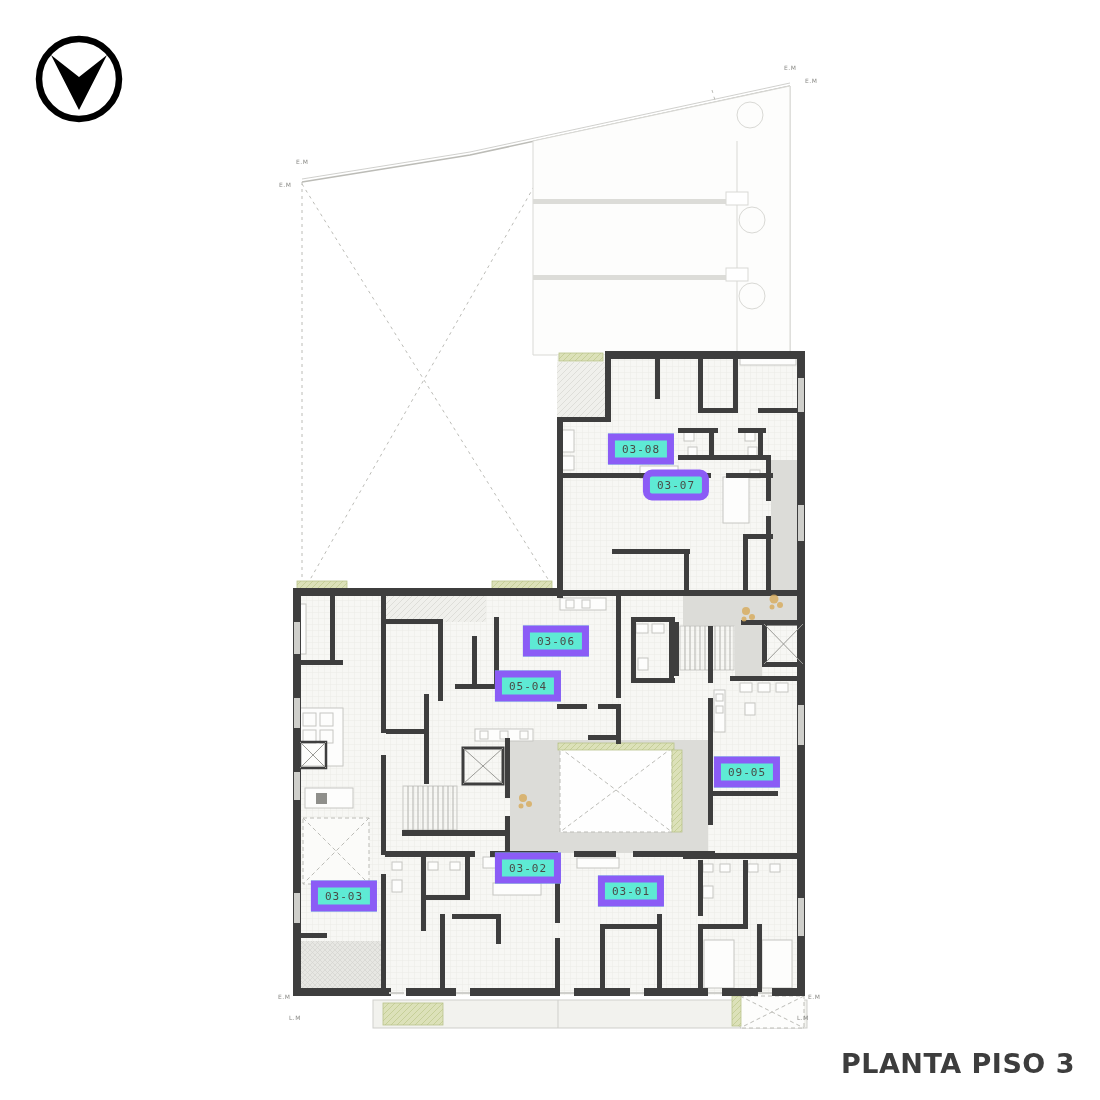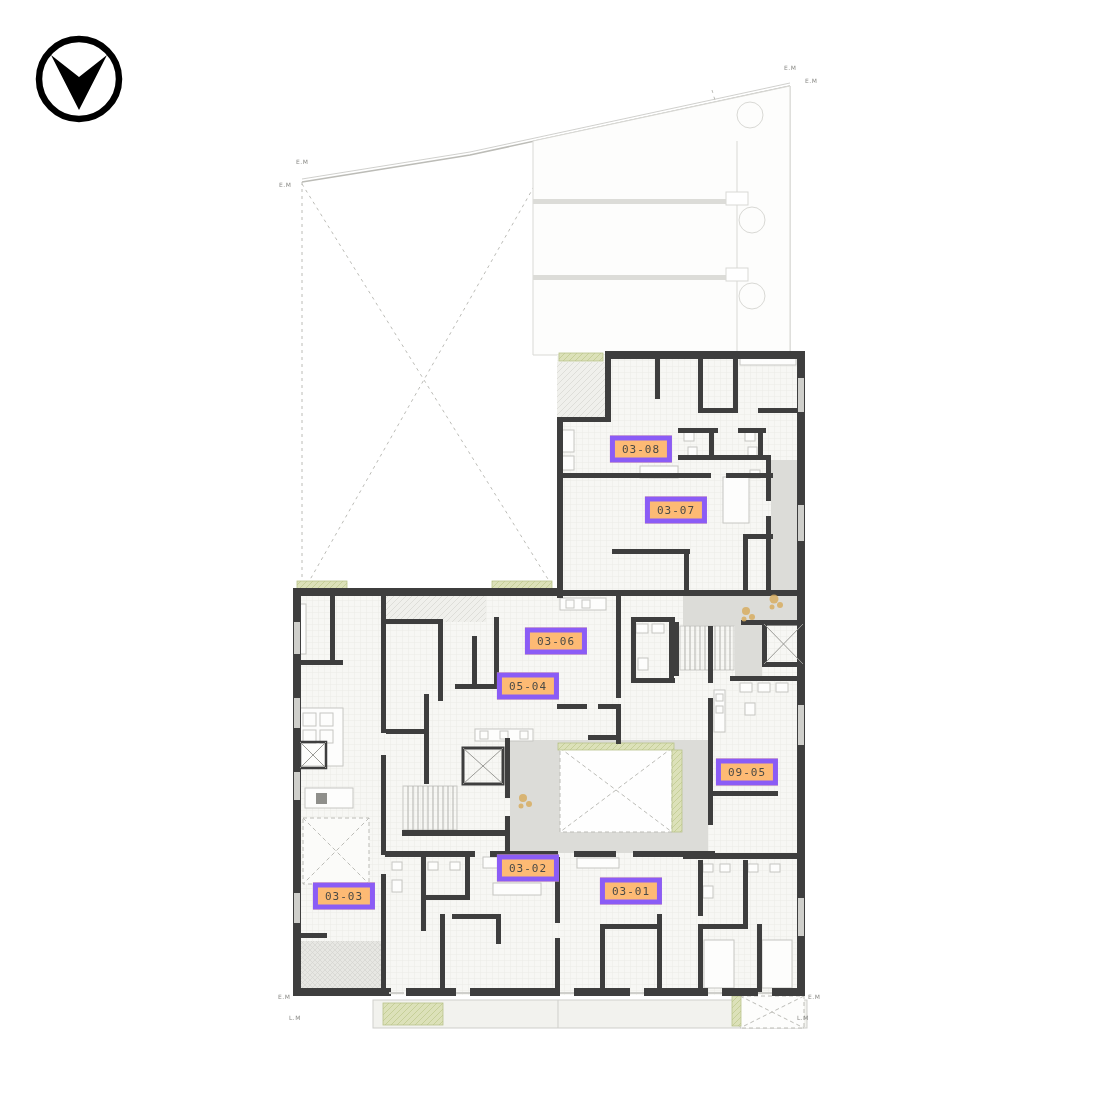--- a/index.html
+++ b/index.html
@@ -2,21 +2,21 @@
 <html><head>
 <meta charset="utf-8">
 <style>
   html,body{margin:0;padding:0;}
   body{width:1100px;height:1100px;background:#ffffff;font-family:"Liberation Sans",sans-serif;overflow:hidden;}
   .canvas{position:relative;width:1100px;height:1100px;background:#ffffff;}
   .logo{position:absolute;left:26px;top:26px;width:106px;height:106px;}
   .plan-svg{position:absolute;left:0;top:0;width:1100px;height:1100px;}
   .unit-label{
     position:absolute;transform:translate(-50%,-50%);
-    border:5px solid #8b5cf6;background:#fdba74;
+    border:7px solid #8b5cf6;background:#5eead4;
     padding:2px 7px;font-family:"DejaVu Sans Mono",monospace;
     font-size:11px;letter-spacing:1px;color:#4a4a46;white-space:nowrap;
   }
   .bmarker{
     position:absolute;font-family:"DejaVu Sans",sans-serif;
     font-size:6px;color:#8a8a86;letter-spacing:0.5px;
   }
   .sheet-title{
     position:absolute;right:25px;top:1048px;
     font-family:"DejaVu Sans",sans-serif;font-weight:bold;
@@ -324,26 +324,27 @@
         <circle cx="772" cy="607" r="2.5"></circle>
     </g>
   </svg>
 
   <div class="unit-label" style="left:631px;top:891px;">03-01</div>
   <div class="unit-label" style="left:528px;top:868px;">03-02</div>
   <div class="unit-label" style="left:344px;top:896px;">03-03</div>
   <div class="unit-label" style="left:528px;top:686px;">05-04</div>
   <div class="unit-label" style="left:747px;top:772px;">09-05</div>
   <div class="unit-label" style="left:556px;top:641px;">03-06</div>
-  <div class="unit-label" style="left:676px;top:510px;">03-07</div>
+  <div class="unit-label" style="left:676px;top:485px;border-radius:9px;">03-07</div>
   <div class="unit-label" style="left:641px;top:449px;">03-08</div>
 
   <span class="bmarker" style="left:296px;top:158px;">E.M</span>
   <span class="bmarker" style="left:279px;top:181px;">E.M</span>
   <span class="bmarker" style="left:784px;top:64px;">E.M</span>
   <span class="bmarker" style="left:805px;top:77px;">E.M</span>
   <span class="bmarker" style="left:278px;top:993px;">E.M</span>
   <span class="bmarker" style="left:289px;top:1014px;">L.M</span>
   <span class="bmarker" style="left:808px;top:993px;">E.M</span>
   <span class="bmarker" style="left:797px;top:1014px;">L.M</span>
 
+  <div class="sheet-title">PLANTA PISO 3</div>
 
 </div>
 
 </body></html>

